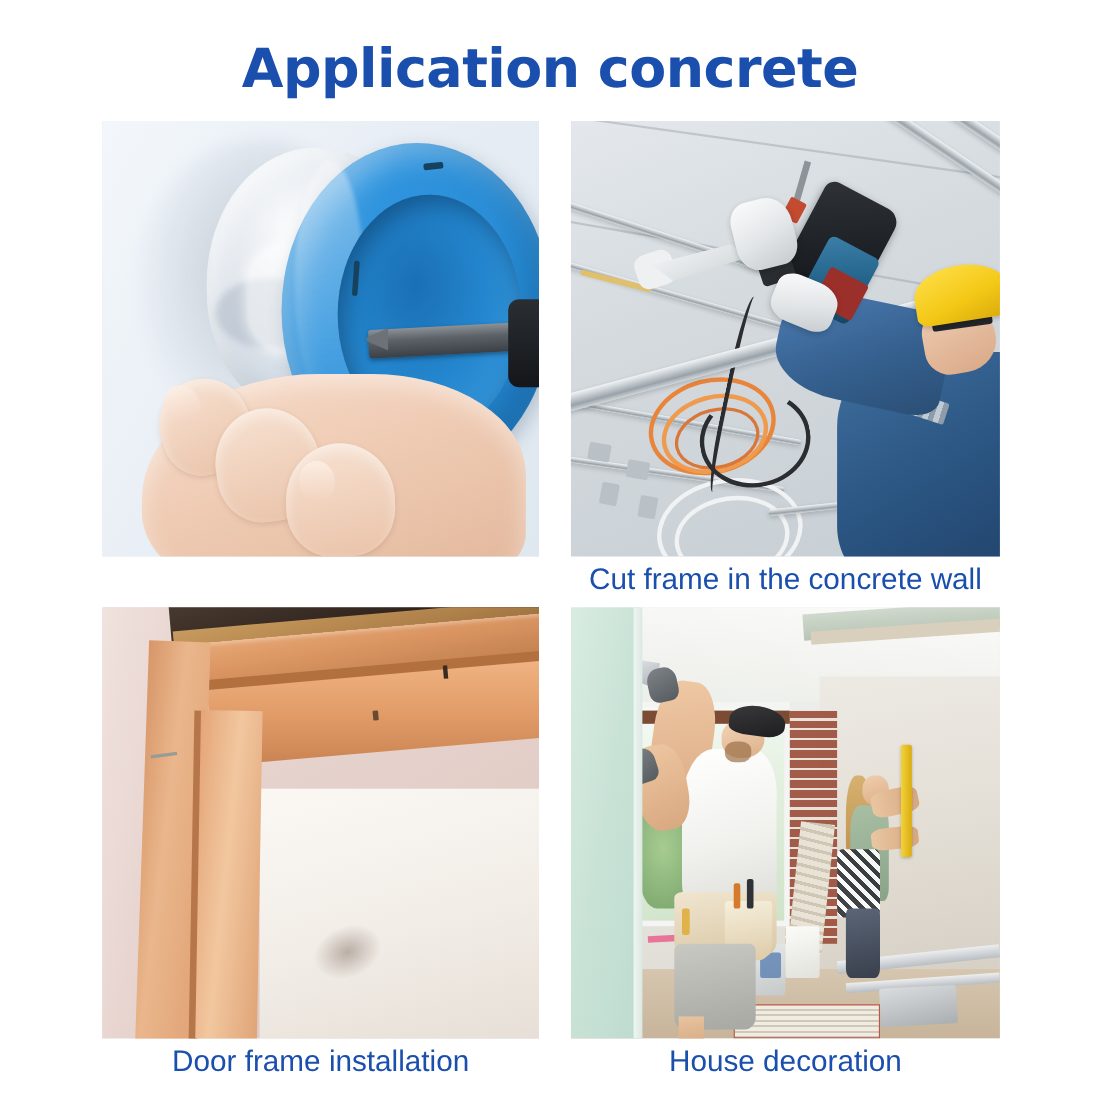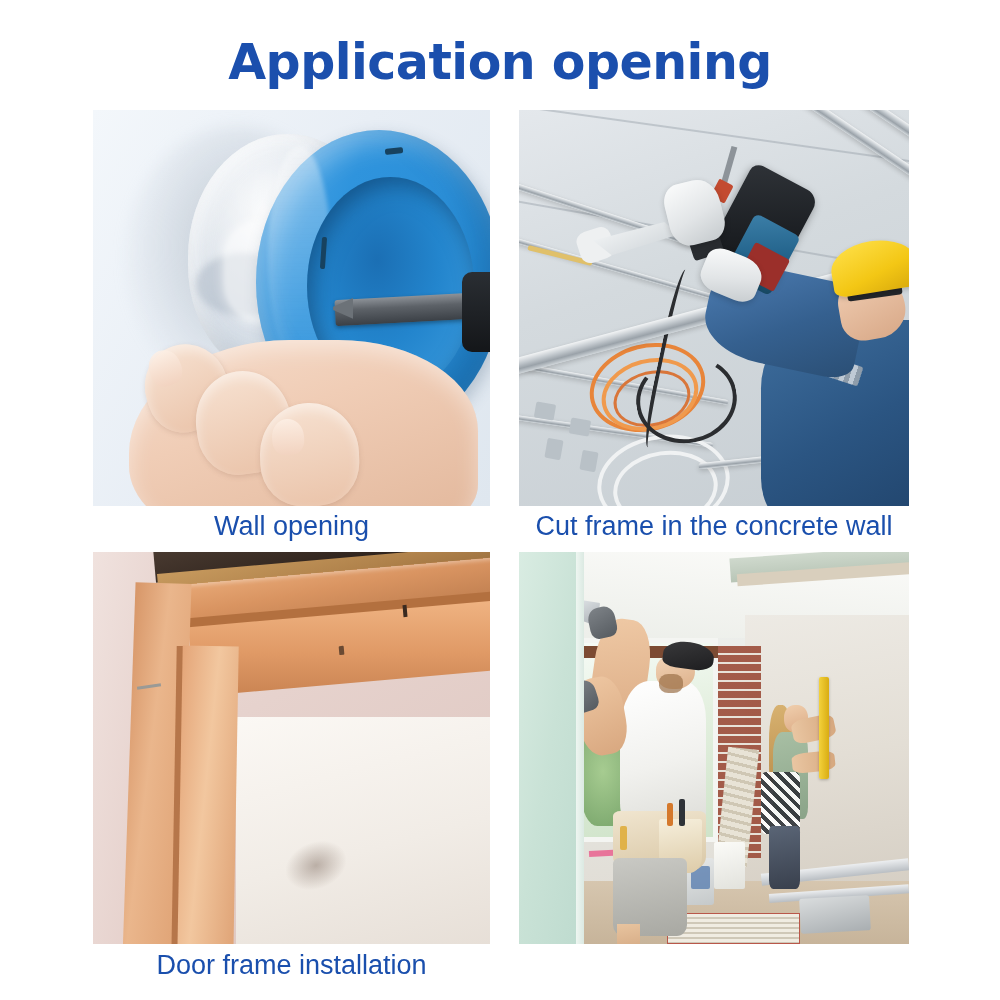--- a/index.html
+++ b/index.html
@@ -731,21 +731,21 @@
     background: #5b7fb0;
     border-radius: 2px;
     opacity: .8;
   }
 </style>
 </head>
 <body>
 
 <div id="page">
 
-  <div id="page-title">Application opening</div>
+  <div id="page-title">Application concrete</div>
 
   <div class="panel panel-1">
     <div class="photo">
       <div class="p1-wall"></div>
       <div class="p1-shadow"></div>
       <div class="p1-cover"></div>
       <div class="p1-cover-vane2"></div>
       <div class="p1-cover-vane"></div>
       <div class="p1-ring-outer"></div>
       <div class="p1-ring-hi"></div>
@@ -758,21 +758,20 @@
       <div class="p1-chuck"></div>
       <div class="p1-white-card"></div>
       <div class="p1-hand"></div>
       <div class="p1-finger p1-f1"></div>
       <div class="p1-nail  p1-n1"></div>
       <div class="p1-finger p1-f2"></div>
       <div class="p1-finger p1-f3"></div>
       <div class="p1-nail  p1-n2"></div>
     </div>
   </div>
-  <div class="caption cap-1">Wall opening</div>
 
   <div class="panel panel-2">
     <div class="photo">
       <div class="p2-bg"></div>
       <div class="p2-seam p2-s1"></div>
       <div class="p2-seam p2-s2"></div>
       <div class="p2-pipe p2-p4"></div>
       <div class="p2-pipe p2-p5"></div>
       <div class="p2-pipe p2-p2"></div>
       <div class="p2-pipe p2-p3"></div>
@@ -881,14 +880,15 @@
       <div class="p4-tool-a"></div>
       <div class="p4-tool-b"></div>
       <div class="p4-tool-c"></div>
       <div class="p4-man-shorts"></div>
       <div class="p4-man-leg"></div>
 
       <div class="p4-greenpanel"></div>
       <div class="p4-greenpanel-edge"></div>
     </div>
   </div>
+  <div class="caption cap-4">House decoration</div>
 
 </div>
 
 </body></html>

